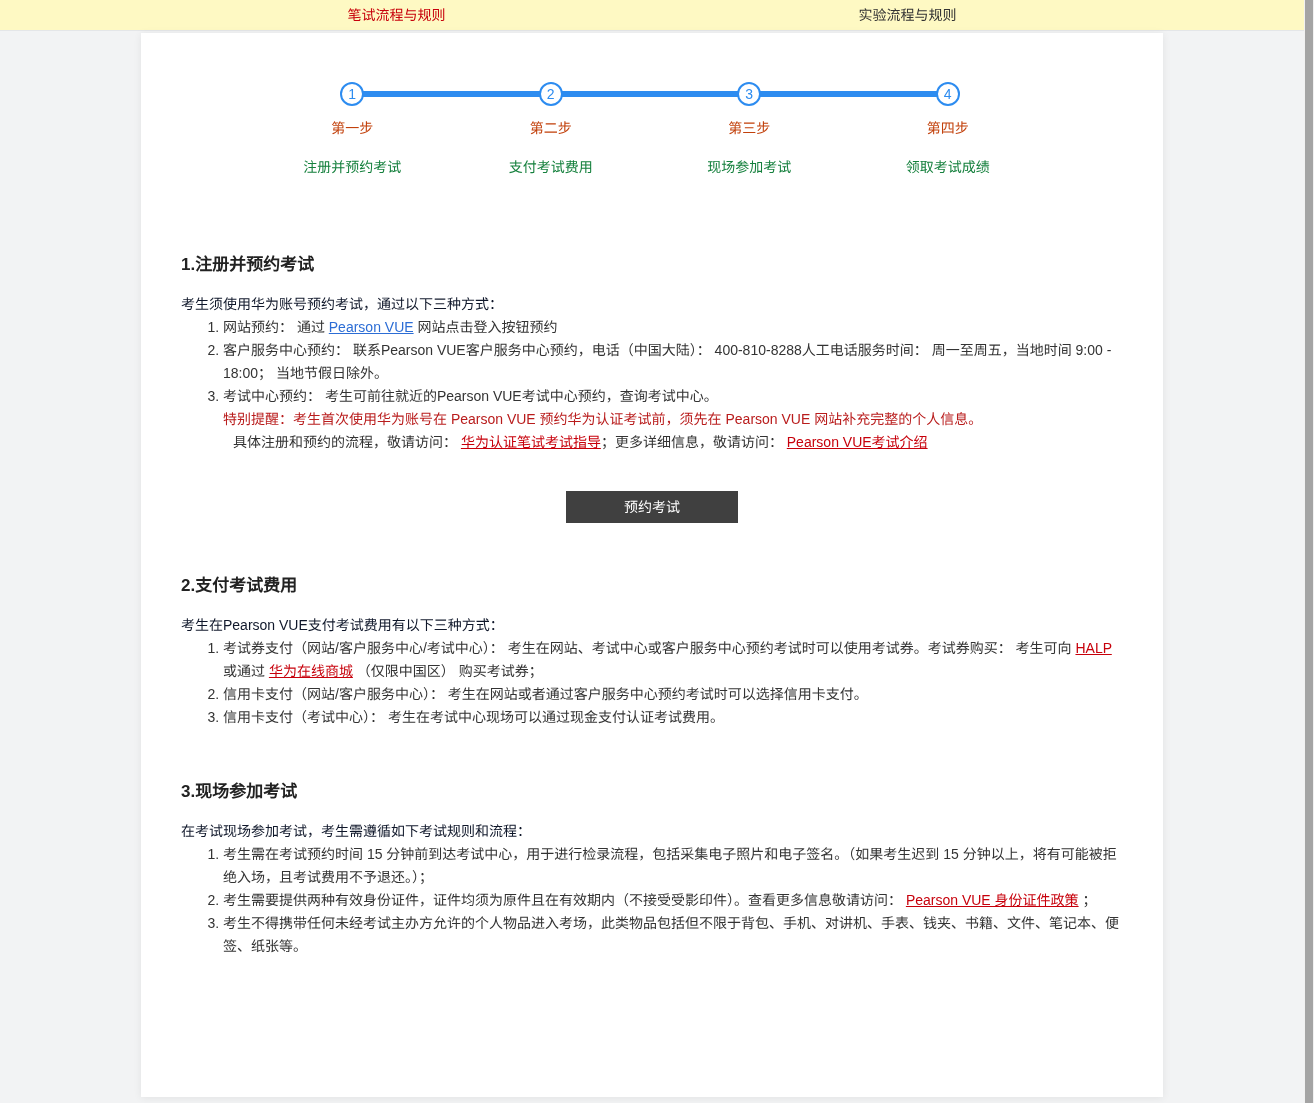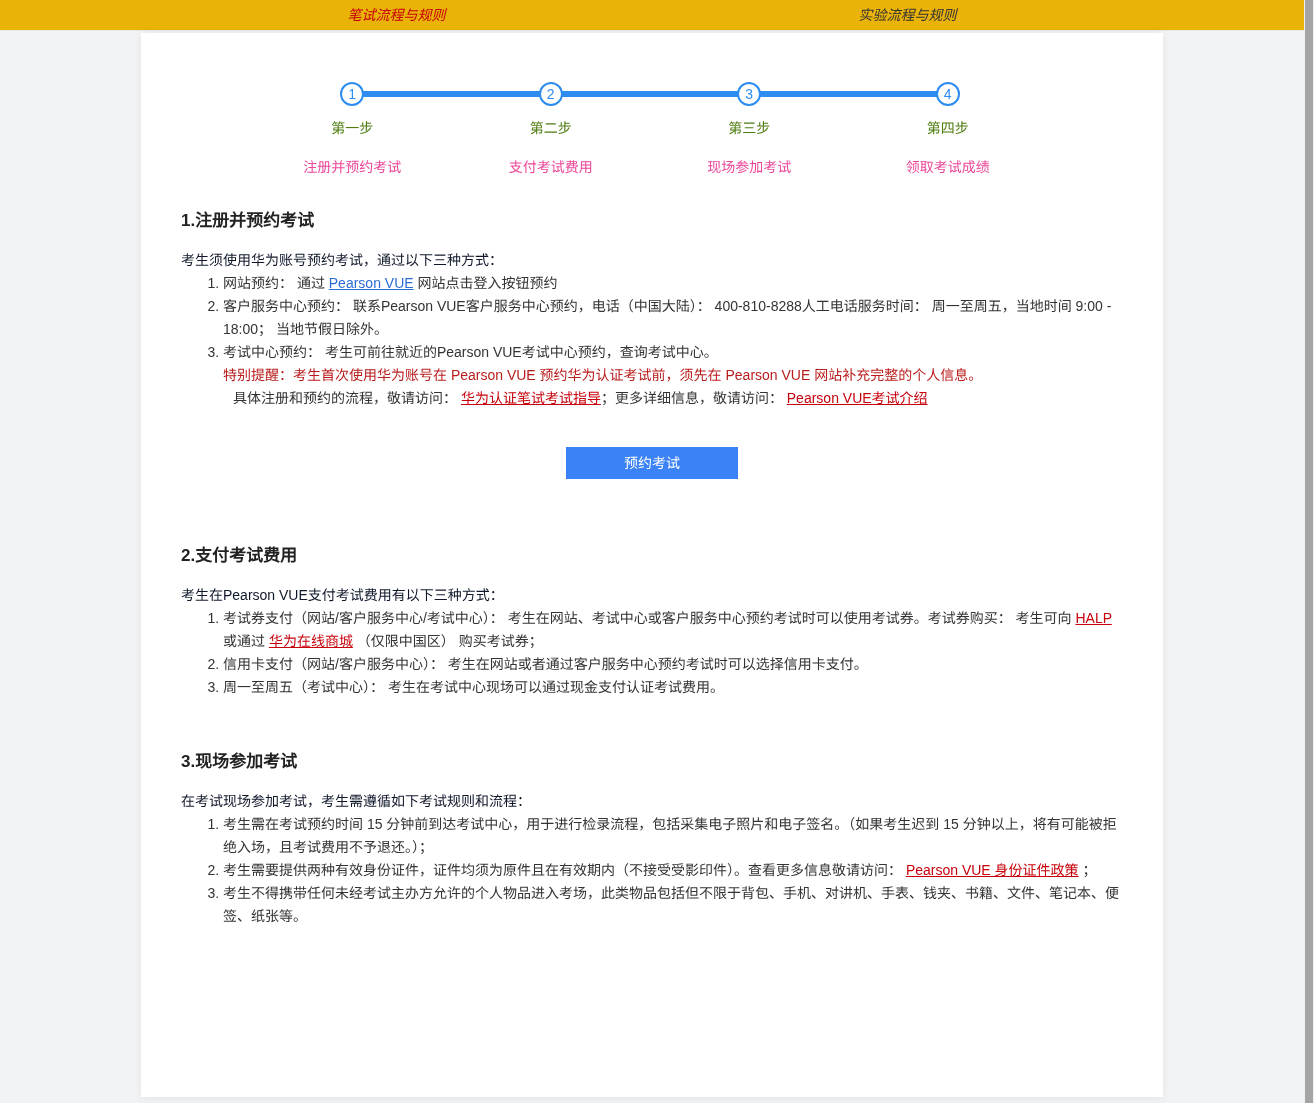--- a/index.html
+++ b/index.html
@@ -15,23 +15,22 @@
   .scrollbar-track {
     position: fixed; top: 0; right: 0; width: 10px; height: 1103px;
     background: #f1f1f1;
   }
   .scrollbar-thumb {
     position: absolute; top: 0; left: 1px; width: 8px; height: 1103px;
     background: #a4a4a4;
   }
   
   .topbar {
-    width: 100%; height: 31px; background: #eab308;
+    width: 100%; height: 31px; background: #fef9c3;
     border-bottom: 1px solid #e4e6e8;
-    font-style: italic;
   }
   .topbar-inner {
     width: 1022px; margin: 0 auto; height: 100%;
     display: flex; align-items: center;
   }
   .tab {
     flex: 1; text-align: center; font-size: 14px; color: #333;
     cursor: pointer; line-height: 30px;
   }
   .tab.active { color: #c7000b; }
@@ -49,39 +48,39 @@
     position: absolute; left: -50%; width: 100%; top: 12px; height: 6px;
     margin-top: -3px; background: #2d8cf0; border-radius: 3px;
   }
   .step-circle {
     position: relative; z-index: 1;
     width: 24px; height: 24px; border-radius: 50%;
     background: #fff; border: 2px solid #2d8cf0; color: #2d8cf0;
     display: inline-flex; align-items: center; justify-content: center;
     font-size: 14px; line-height: 1;
   }
-  .step-label { margin-top: 11px; color: #4d7c0f; font-size: 14px; }
-  .step-title { margin-top: 19px; color: #ec4899; font-size: 14px; }
+  .step-label { margin-top: 11px; color: #c2410c; font-size: 14px; }
+  .step-title { margin-top: 19px; color: #15803d; font-size: 14px; }
   
   .section-heading {
     font-size: 17px; font-weight: bold; color: #222;
     margin-top: 48px; margin-bottom: 18px;
   }
-  .section-heading.first { margin-top: 30px; }
+  .section-heading.first { margin-top: 74px; }
   .para { line-height: 23px; color: #0f172a; }
   ol.rule-list { margin: 0; padding-left: 42px; }
   ol.rule-list li { line-height: 23px; color: #333; }
   .notice-red { color: #b91c1c; line-height: 23px; padding-left: 42px; }
   .guide-line { line-height: 23px; padding-left: 52px; color: #333; }
   a.link-blue { color: #2c6dd5; text-decoration: underline; cursor: pointer; }
   a.link-red { color: #c7000b; text-decoration: underline; cursor: pointer; }
   .btn-row { text-align: center; }
   .btn-primary {
-    display: inline-block; margin-top: 37px; margin-bottom: 14px;
-    background: #3b82f6; color: #ffffff; border: none;
+    display: inline-block; margin-top: 37px; 
+    background: #404040; color: #ffffff; border: none;
     font-size: 14px; font-family: inherit;
     height: 32px; line-height: 32px; padding: 0 58px;
     cursor: pointer;
   }
 </style>
 </head>
 <body>
 
 <div class="viewport">
 
@@ -136,21 +135,21 @@
         <button class="btn-primary">预约考试</button>
       </div>
     </div>
 
     <div class="section">
       <div class="section-heading">2.支付考试费用</div>
       <div class="para">考生在Pearson VUE支付考试费用有以下三种方式：</div>
       <ol class="rule-list">
         <li><span>考试券支付（网站/客户服务中心/考试中心）： 考生在网站、考试中心或客户服务中心预约考试时可以使用考试券。考试券购买： 考生可向 </span><a class="link-red">HALP</a><span> 或通过 </span><a class="link-red">华为在线商城</a><span> （仅限中国区） 购买考试券；</span></li>
         <li>信用卡支付（网站/客户服务中心）： 考生在网站或者通过客户服务中心预约考试时可以选择信用卡支付。</li>
-        <li>周一至周五（考试中心）： 考生在考试中心现场可以通过现金支付认证考试费用。</li>
+        <li>信用卡支付（考试中心）： 考生在考试中心现场可以通过现金支付认证考试费用。</li>
       </ol>
     </div>
 
     <div class="section">
       <div class="section-heading">3.现场参加考试</div>
       <div class="para">在考试现场参加考试，考生需遵循如下考试规则和流程：</div>
       <ol class="rule-list">
         <li>考生需在考试预约时间 15 分钟前到达考试中心，用于进行检录流程，包括采集电子照片和电子签名。（如果考生迟到 15 分钟以上，将有可能被拒绝入场，且考试费用不予退还。）；</li>
         <li><span>考生需要提供两种有效身份证件，证件均须为原件且在有效期内（不接受受影印件）。查看更多信息敬请访问： </span><a class="link-red">Pearson VUE 身份证件政策</a><span> ；</span></li>
         <li>考生不得携带任何未经考试主办方允许的个人物品进入考场，此类物品包括但不限于背包、手机、对讲机、手表、钱夹、书籍、文件、笔记本、便签、纸张等。</li>

